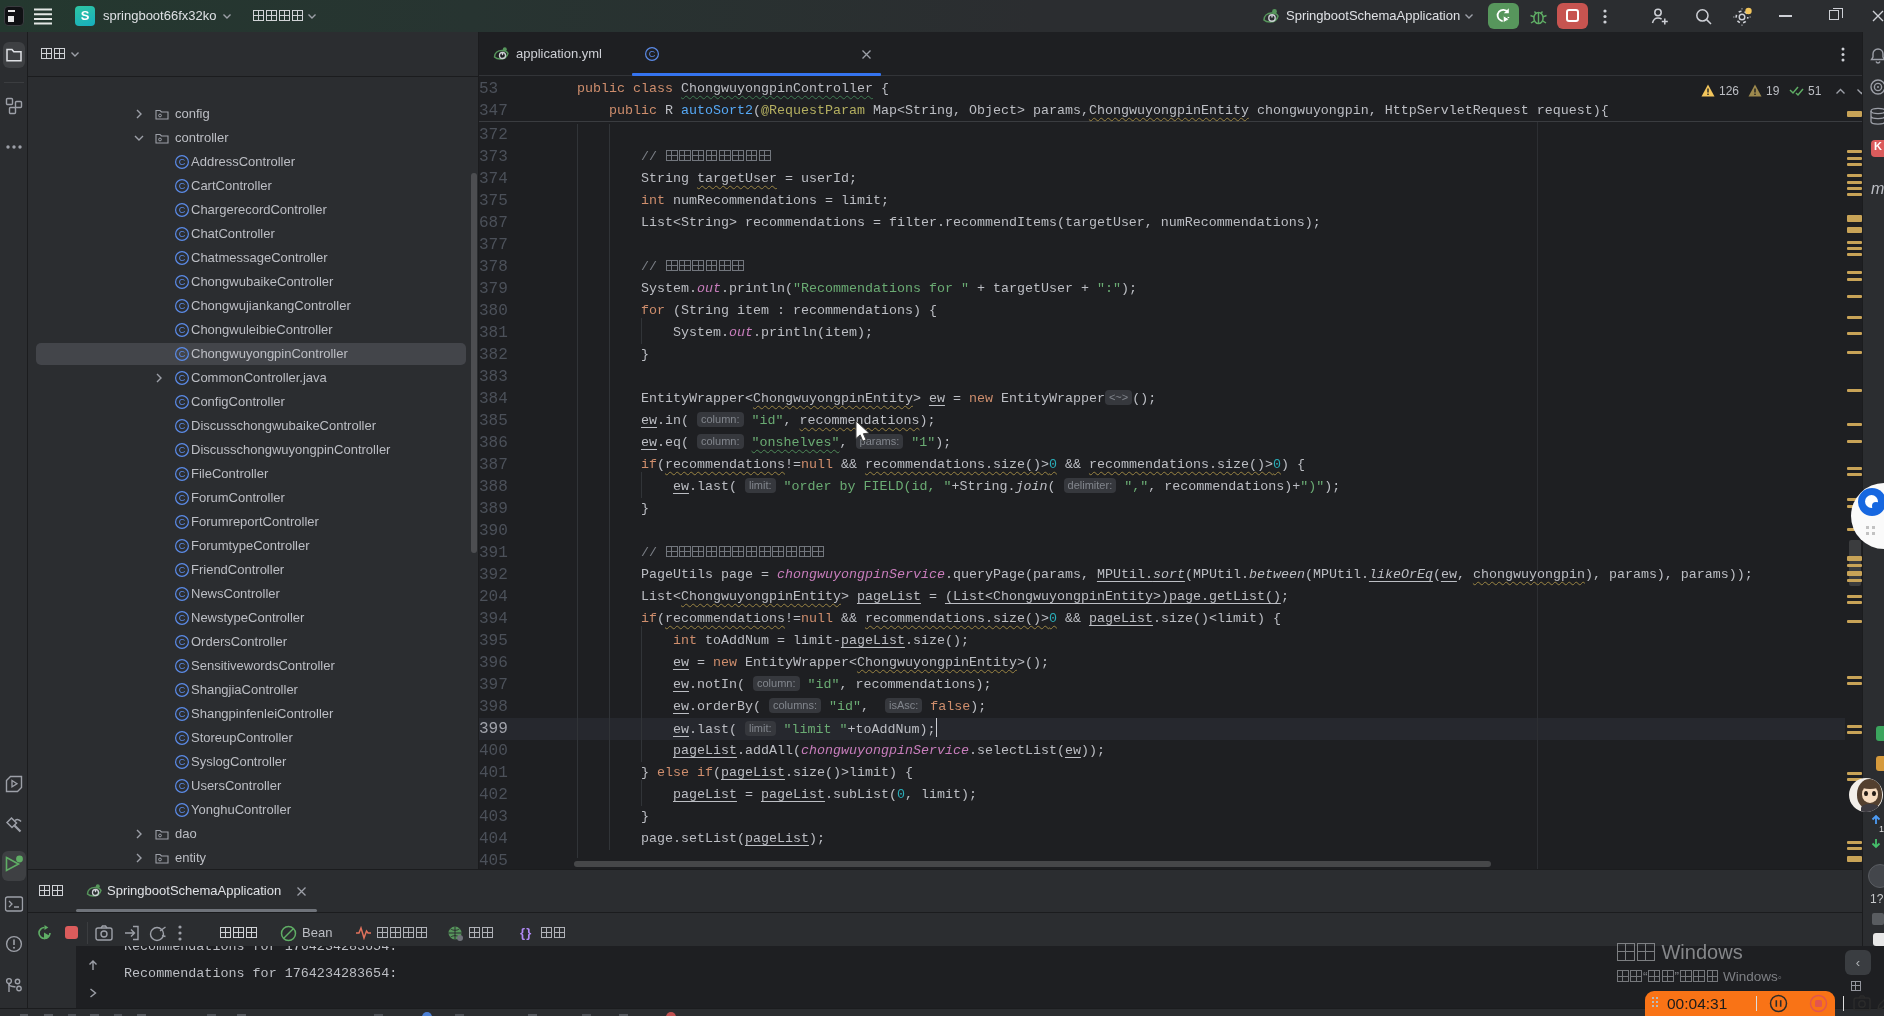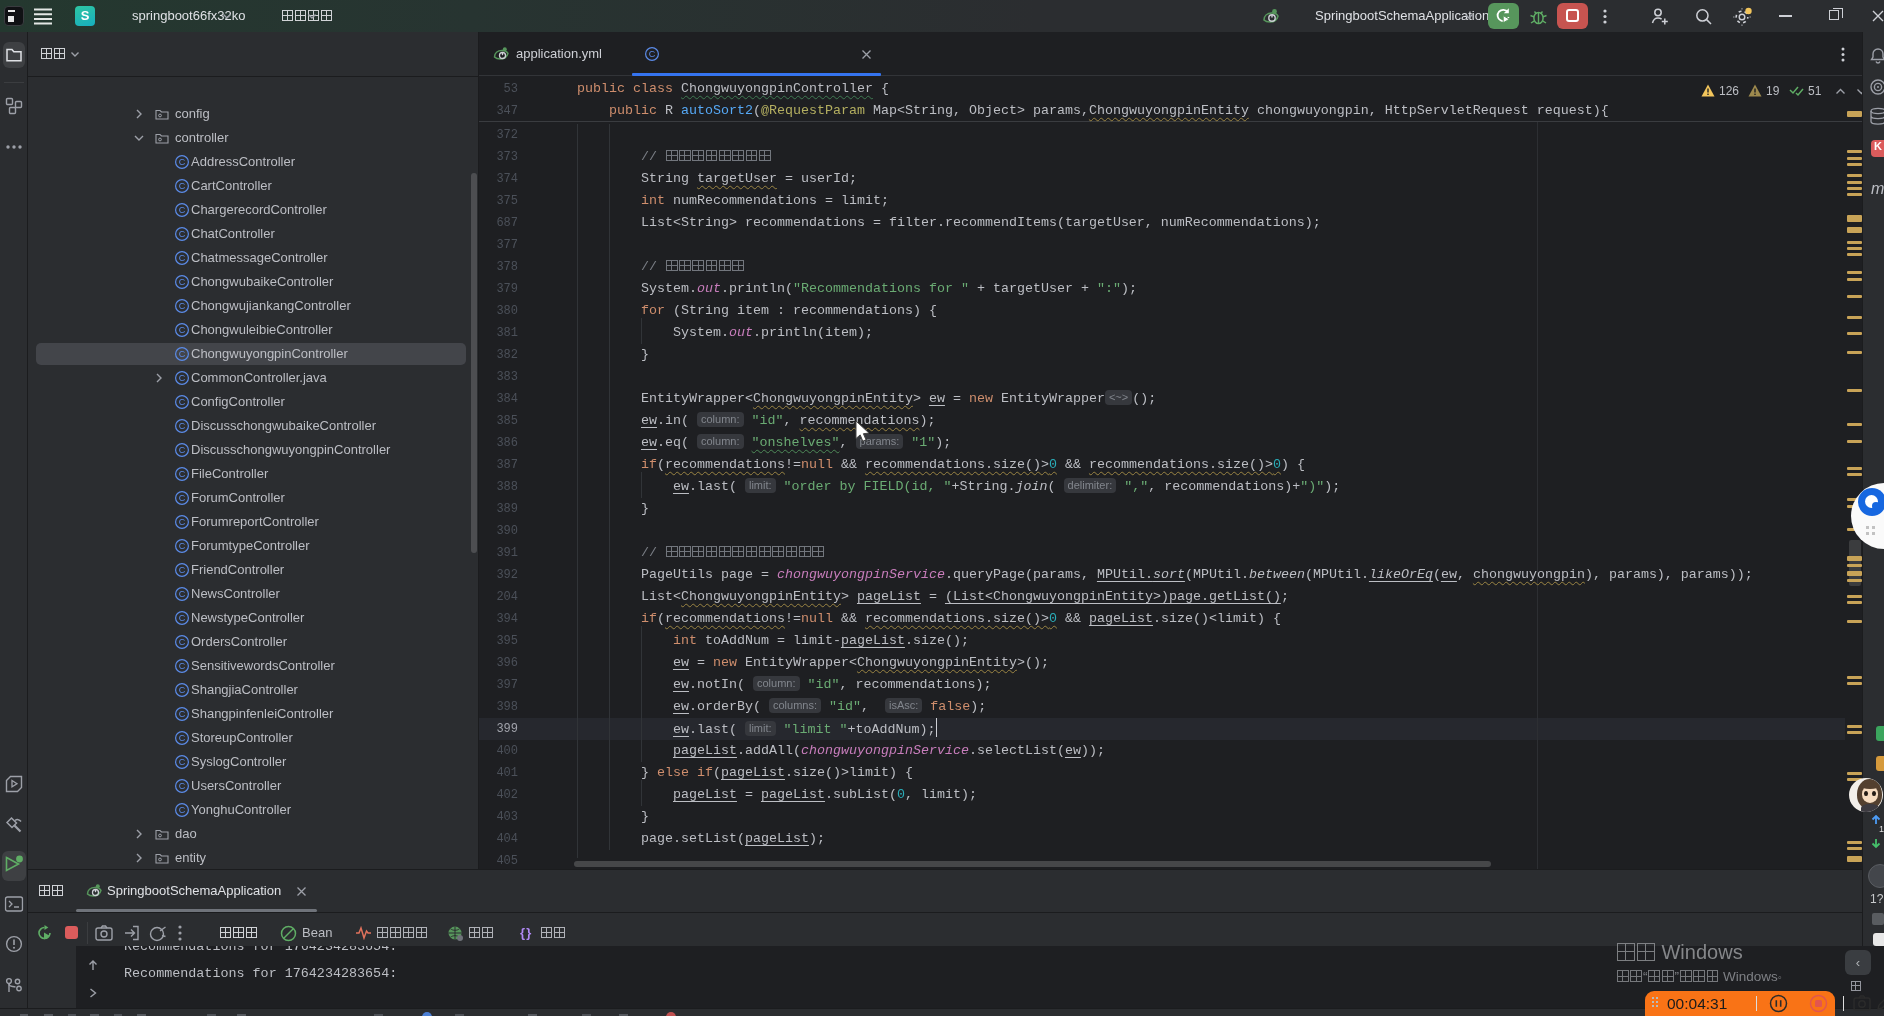--- a/index.html
+++ b/index.html
@@ -9,21 +9,21 @@
   svg { display:block; }
   
   .cj { display:inline-block; width:0.88em; height:0.88em; margin:0 0.06em;
         border:0.07em solid currentColor; position:relative; vertical-align:-0.1em; opacity:.92;}
   .cj::before { content:""; position:absolute; left:0; right:0; top:44%; border-top:0.07em solid currentColor; }
   .cj::after  { content:""; position:absolute; top:0; bottom:0; left:44%; border-left:0.07em solid currentColor; }
 
   
   #title { position:absolute; left:0; top:0; width:1884px; height:32px;
     background:linear-gradient(90deg,#24382F 0%,#273431 25%,#2B2D30 55%); }
-  #title .txt { position:absolute; top:0; height:32px; line-height:32px; color:#DFE1E5;margin-left:29px; }
+  #title .txt { position:absolute; top:0; height:32px; line-height:32px; color:#DFE1E5; }
 
   
   #lstripe { position:absolute; left:0; top:32px; width:28px; height:976px; background:#2B2D30; border-right:1px solid #1B1C1E; }
   .sico { position:absolute; left:50%; transform:translate(-50%,-50%); }
 
   
   #tree { position:absolute; left:28px; top:32px; width:450px; height:837px; background:#2B2D30; overflow:hidden; }
   #tree .hdr { position:absolute; left:12px; top:0; height:44px; line-height:44px; color:#DFE1E5; font-weight:bold; }
   .trow { position:absolute; left:0; width:450px; height:24px; }
   .trow .cell { position:absolute; top:50%; transform:translateY(-50%); }
@@ -33,22 +33,22 @@
   .tico { width:16px; height:16px; }
   #treesb { position:absolute; left:443px; top:141px; width:6px; height:380px; background:rgba(255,255,255,.16); border-radius:3px; }
 
   
   #editor { position:absolute; left:478px; top:32px; width:1384px; height:840px; background:#1E1F22; overflow:hidden; border-left:1px solid #1B1C1E; }
   #tabbar { position:absolute; left:0; top:0; width:1384px; height:44px; border-bottom:1px solid #323438; }
   #tabbar .tab { position:absolute; top:0; height:44px; line-height:43px; color:#CED0D6; }
   #tabunderline { position:absolute; left:153px; top:41px; width:249px; height:3px; background:#3574F0; border-radius:1px; }
   #sticky { position:absolute; left:0; top:44px; width:1384px; height:46px; border-bottom:1px solid #3A3C40; background:#1E1F22; z-index:3;}
   #codearea { position:absolute; left:0; top:0; width:1384px; height:840px; }
-  .gnum { position:absolute; left:0; width:39px; height:22px; line-height:22px; text-align:right;
-          font-family:"Liberation Mono", monospace; font-size:12px; color:#4B5059; }
+  .gnum { position:absolute; left:0; width:39px; height:22px; line-height:22px; text-align:left;
+          font-family:"Liberation Mono", monospace; font-size:16px; color:#4B5059; }
   .gnum.cur { color:#A1A3AB; }
   .cline { position:absolute; left:98px; height:22px; line-height:22px; white-space:pre;
            font-family:"Liberation Mono", monospace; font-size:13.33px; color:#BCBEC4; }
   .k { color:#CF8E6D; } .s { color:#6AAB73; } .n { color:#2AACB8; } .c { color:#7A7E85; }
   .f { color:#C77DBB; font-style:italic; } .m { color:#56A8F5; } .an { color:#B3AE60; }
   .it { font-style:italic; }
   .u { text-decoration:underline; text-decoration-thickness:1px; text-underline-offset:3px; }
   .wy { text-decoration:underline wavy #9A8443; text-decoration-thickness:1px; text-underline-offset:3px; }
   .wg { text-decoration:underline wavy #3E7A52; text-decoration-thickness:1px; text-underline-offset:3px; }
   .s.wy { text-decoration-color:#4E8A58; }

